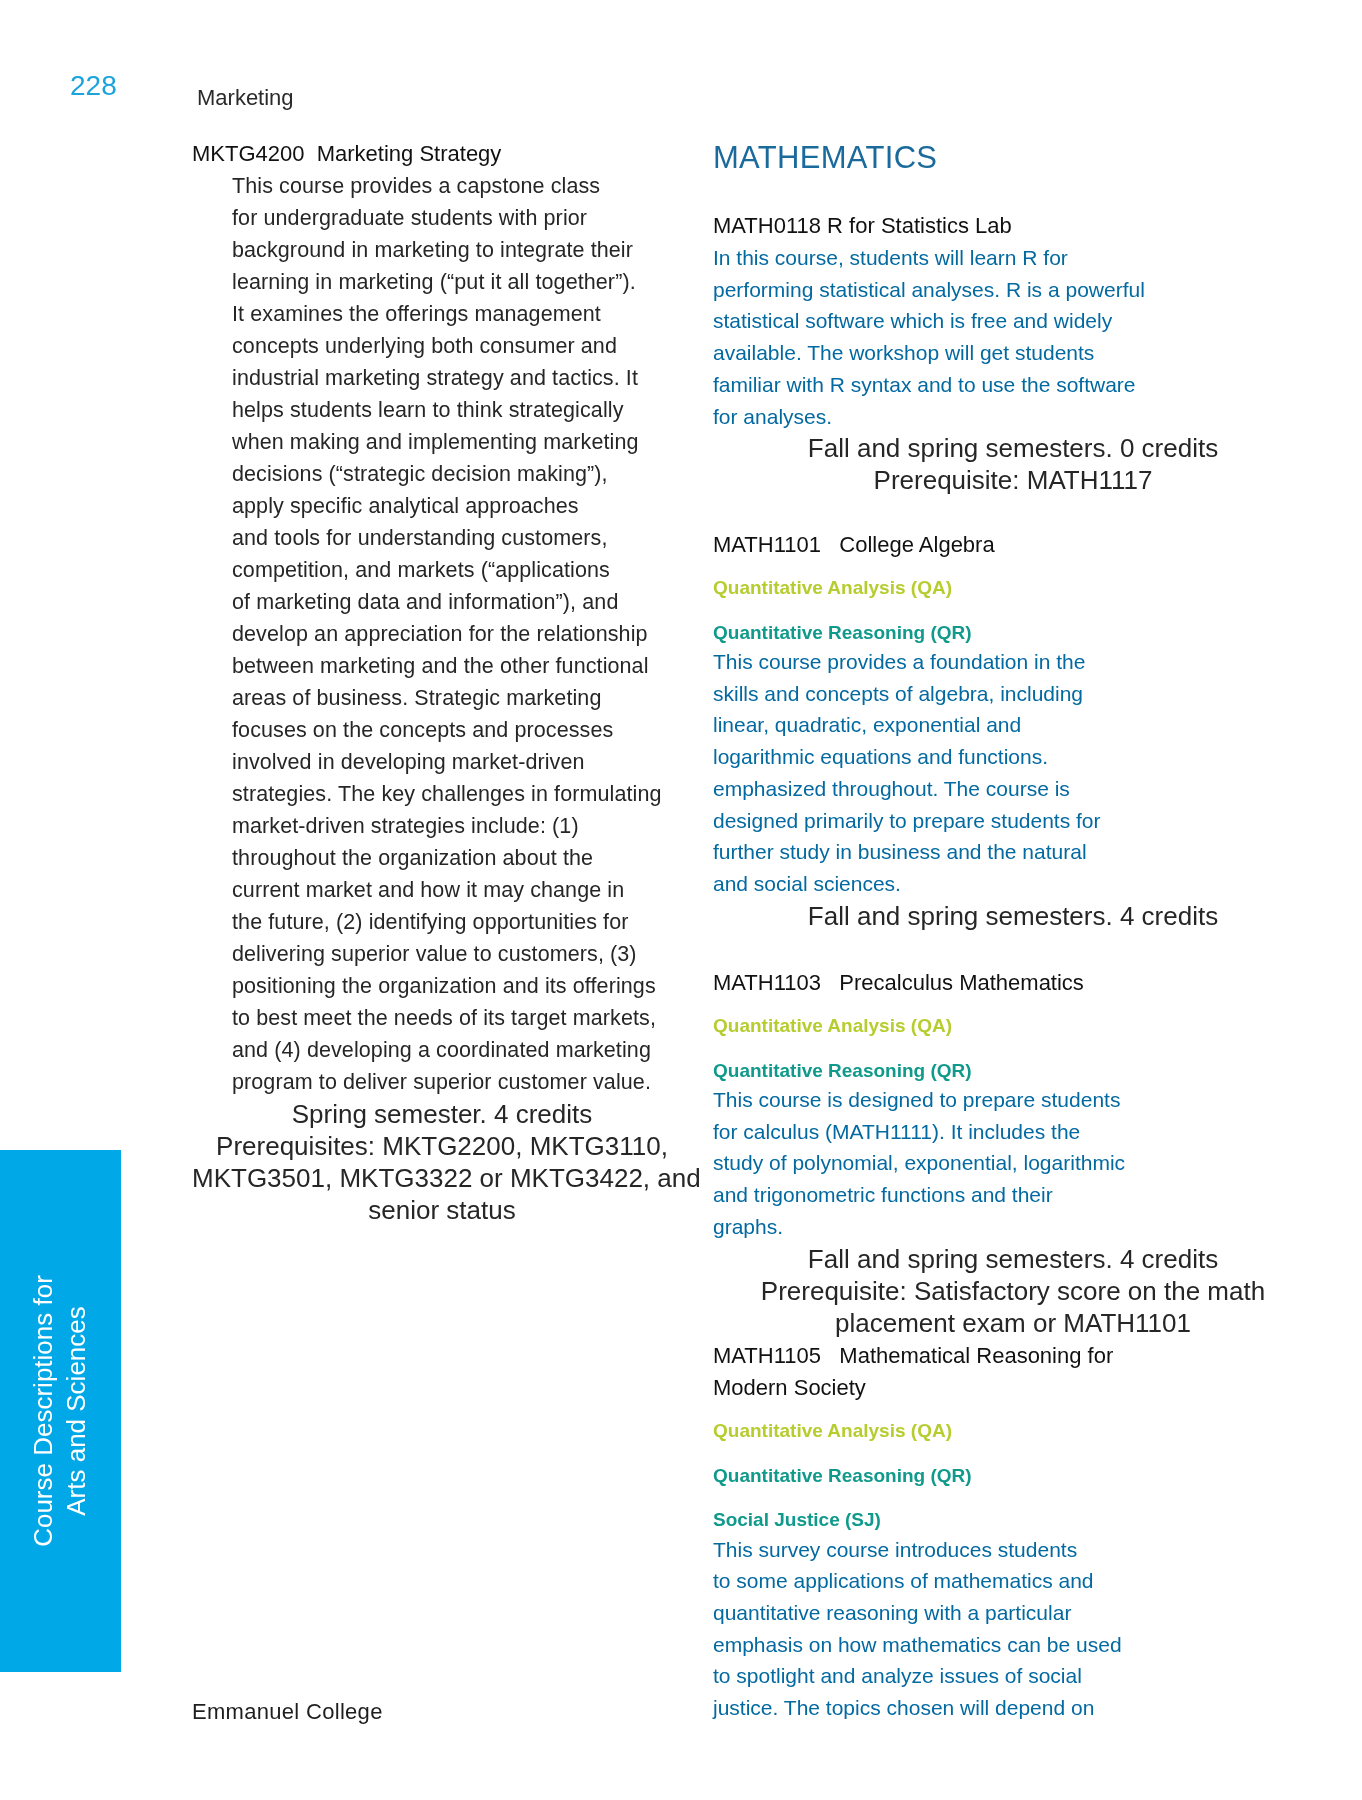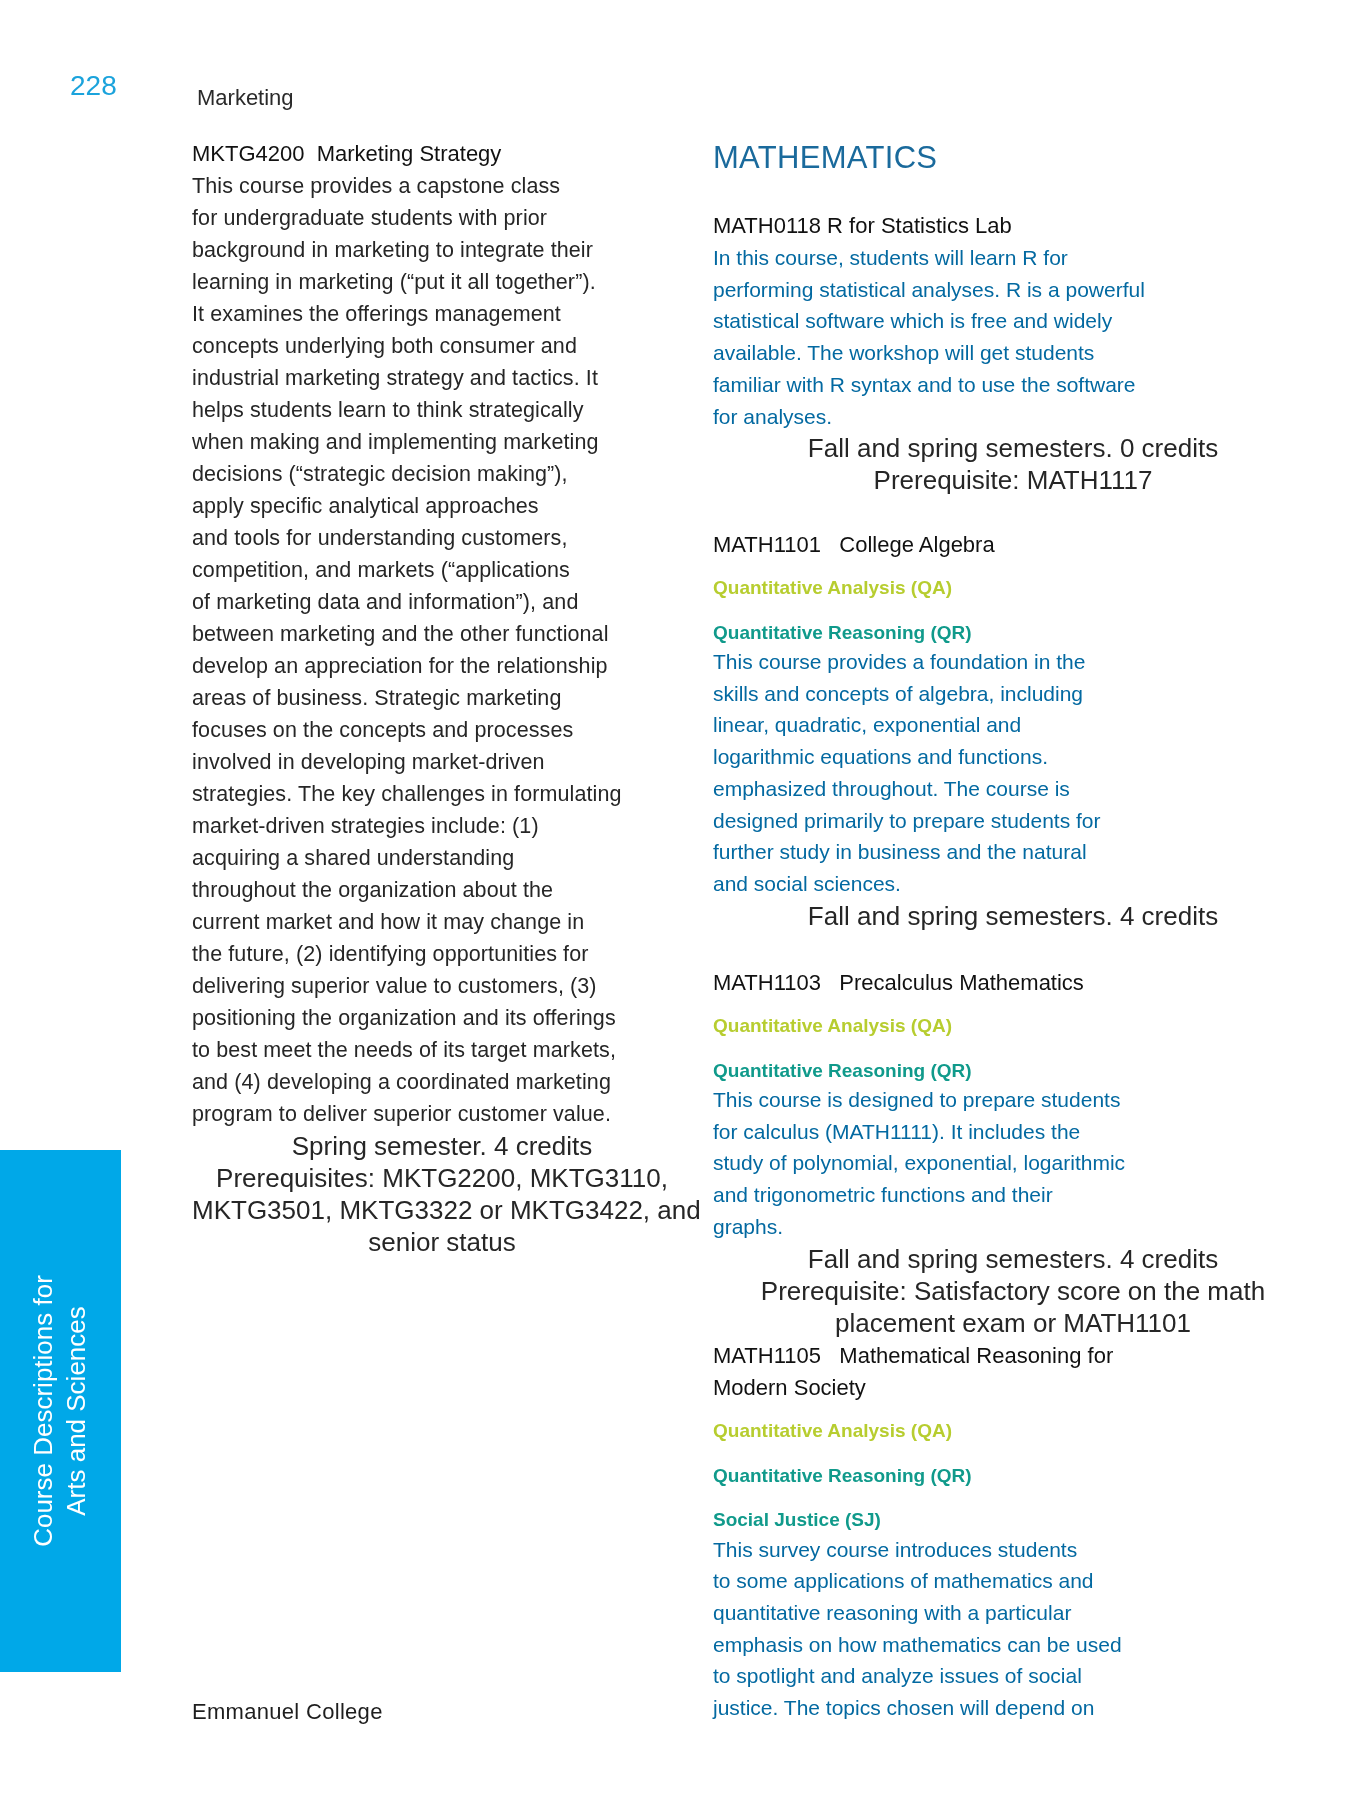--- a/index.html
+++ b/index.html
@@ -4,21 +4,21 @@
 <style>
   html, body { margin:0; padding:0; background:#ffffff; }
   body { width:1362px; height:1800px; position:relative; overflow:hidden;
          font-family:"Liberation Sans", sans-serif; color:#1e1e1e; }
   .abs { position:absolute; }
   .page-num { left:70px; top:70px; font-size:28px; color:#1ba3dc; line-height:32px; }
   .running-head { left:197px; top:72px; font-size:22px; color:#2a2a2a; line-height:32px;margin-top:10px; }
   .col { position:absolute; }
   .col-left { left:192px; top:138px; width:500px; }
   .course-title { font-size:22px; line-height:32px; color:#111; white-space:pre; }
-  .body-line { font-size:21.5px; line-height:32px; color:#262626; white-space:nowrap; letter-spacing:0.1px; }
+  .body-line { font-size:21.5px; line-height:32px; color:#262626; white-space:nowrap; letter-spacing:0.1px;margin-left:40px; }
   .ital-line { font-size:26px; line-height:32px; color:#262626; white-space:nowrap;text-align:center; }
   .tag-line { font-size:19px; line-height:26.5px; font-weight:bold; white-space:nowrap;margin-top:18px; }
   .section-heading { font-size:31px; color:#1a6a9c; line-height:40px; letter-spacing:0.3px; }
   .rsec { position:absolute; left:713px; width:600px; }
   .r-body { font-size:21px; line-height:31.7px; color:#0369a1; white-space:nowrap; }
   .sidebar { position:absolute; left:0; top:1150px; width:121px; height:522px; background:#00a8e8; }
   .sidebar-text { position:absolute; left:60px; top:261px; transform:translate(-50%,-50%) rotate(-90deg);
                   color:#ffffff; font-size:26px; line-height:33px; text-align:center; white-space:nowrap; font-weight:300; }
   .footer { left:192px; top:1696px; font-size:22px; color:#1e1e1e; line-height:32px; letter-spacing:0.3px; }
 </style>
@@ -38,28 +38,27 @@
       <div class="body-line">It examines the offerings management</div>
       <div class="body-line">concepts underlying both consumer and</div>
       <div class="body-line">industrial marketing strategy and tactics. It</div>
       <div class="body-line">helps students learn to think strategically</div>
       <div class="body-line">when making and implementing marketing</div>
       <div class="body-line">decisions (“strategic decision making”),</div>
       <div class="body-line">apply specific analytical approaches</div>
       <div class="body-line">and tools for understanding customers,</div>
       <div class="body-line">competition, and markets (“applications</div>
       <div class="body-line">of marketing data and information”), and</div>
+      <div class="body-line">develop an appreciation for the relationship</div>
       <div class="body-line">between marketing and the other functional</div>
-      <div class="body-line">develop an appreciation for the relationship</div>
       <div class="body-line">areas of business. Strategic marketing</div>
       <div class="body-line">focuses on the concepts and processes</div>
       <div class="body-line">involved in developing market-driven</div>
       <div class="body-line">strategies. The key challenges in formulating</div>
       <div class="body-line">market-driven strategies include: (1)</div>
-      <div class="body-line">acquiring a shared understanding</div>
       <div class="body-line">throughout the organization about the</div>
       <div class="body-line">current market and how it may change in</div>
       <div class="body-line">the future, (2) identifying opportunities for</div>
       <div class="body-line">delivering superior value to customers, (3)</div>
       <div class="body-line">positioning the organization and its offerings</div>
       <div class="body-line">to best meet the needs of its target markets,</div>
       <div class="body-line">and (4) developing a coordinated marketing</div>
       <div class="body-line">program to deliver superior customer value.</div>
     </div>
   <div id="left-meta">

